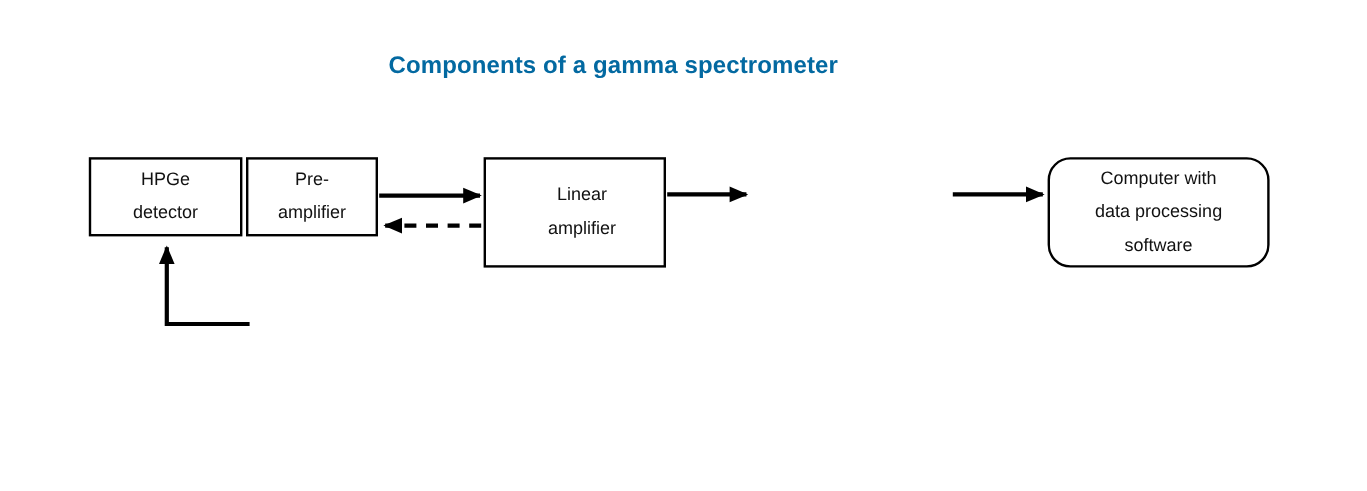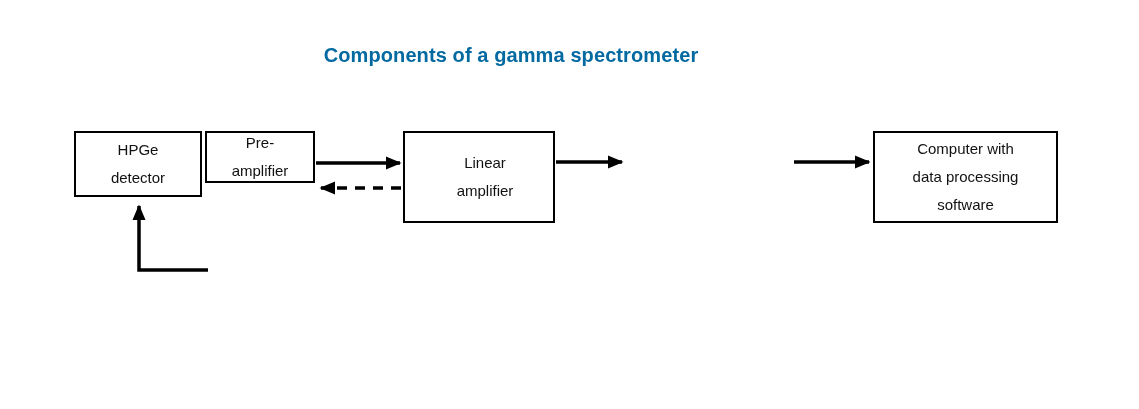--- a/index.html
+++ b/index.html
@@ -33,24 +33,24 @@
     display: flex;
     align-items: center;
     justify-content: center;
     text-align: center;
     white-space: pre-line;
     font-size: 15px;
     line-height: 28px;
     color: #111111;
   }
   .box-hpge     { left: 74px;  top: 131px; width: 128px; height: 66px; }
-  .box-preamp   { left: 205px; top: 131px; width: 110px; height: 52px; }
+  .box-preamp   { left: 205px; top: 131px; width: 110px; height: 66px; }
   .box-linear   { left: 403px; top: 131px; width: 152px; height: 92px; padding-left: 12px; }
   .box-adc      { left: 626px; top: 131px; width: 167px; height: 92px; }
-  .box-computer { left: 873px; top: 131px; width: 185px; height: 92px; }
+  .box-computer { left: 873px; top: 131px; width: 185px; height: 92px; border-radius: 19px; }
   .box-hv       { left: 208px; top: 248px; width: 169px; height: 64px; }
   .arrow-layer {
     position: absolute;
     left: 0;
     top: 0;
     width: 1139px;
     height: 409px;
     pointer-events: none;
   }
   .arrow-layer line, .arrow-layer polyline {

